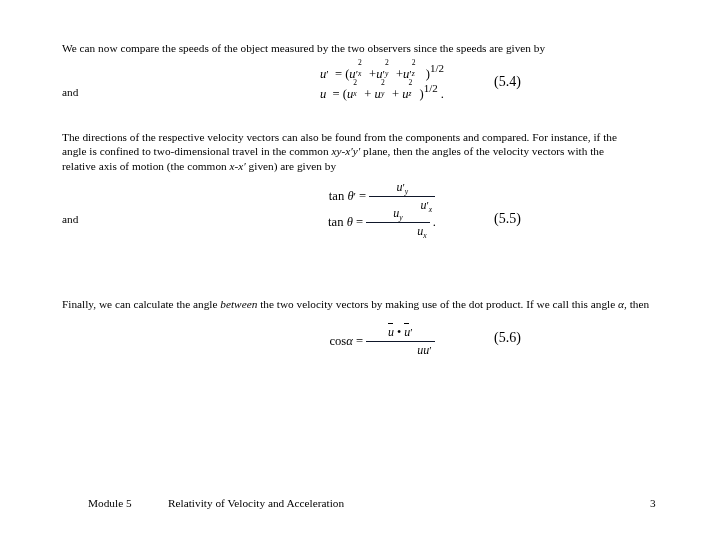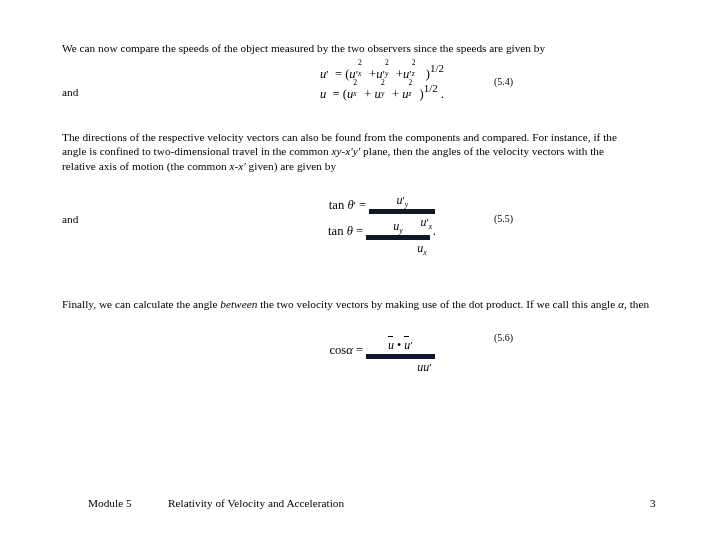--- a/index.html
+++ b/index.html
@@ -36,21 +36,21 @@
   }
   .lead-word {
     position: absolute;
     left: 0;
     font-size: 11.3px;
     line-height: 14px;
   }
   .eq-num {
     position: absolute;
     left: 432px;
-    font-size: 10px;
+    font-size: 14px;
     line-height: 14px;
   }
   .eq-center {
     position: absolute;
     left: 200px;
     width: 240px;
     text-align: center;
     font-family: "Liberation Serif", "DejaVu Serif", serif;
   }
   .math {
@@ -104,23 +104,22 @@
   .frac {
     display: inline-block;
     vertical-align: middle;
     text-align: center;
     position: relative;
     top: -0.1em;
   }
   .frac .num {
     display: block;
     padding: 0 3px 1px 3px;
-    border-bottom: 5px solid #0f172a;
+    border-bottom: 1px solid #0f172a;
     font-size: 12px;
-    margin-top: 13px;
   }
   .frac .den {
     display: block;
     padding: 1px 3px 0 3px;
     font-size: 12px;
     margin-left: 48px;
   }
   .vecbar {
     position: relative;
     display: inline-block;

